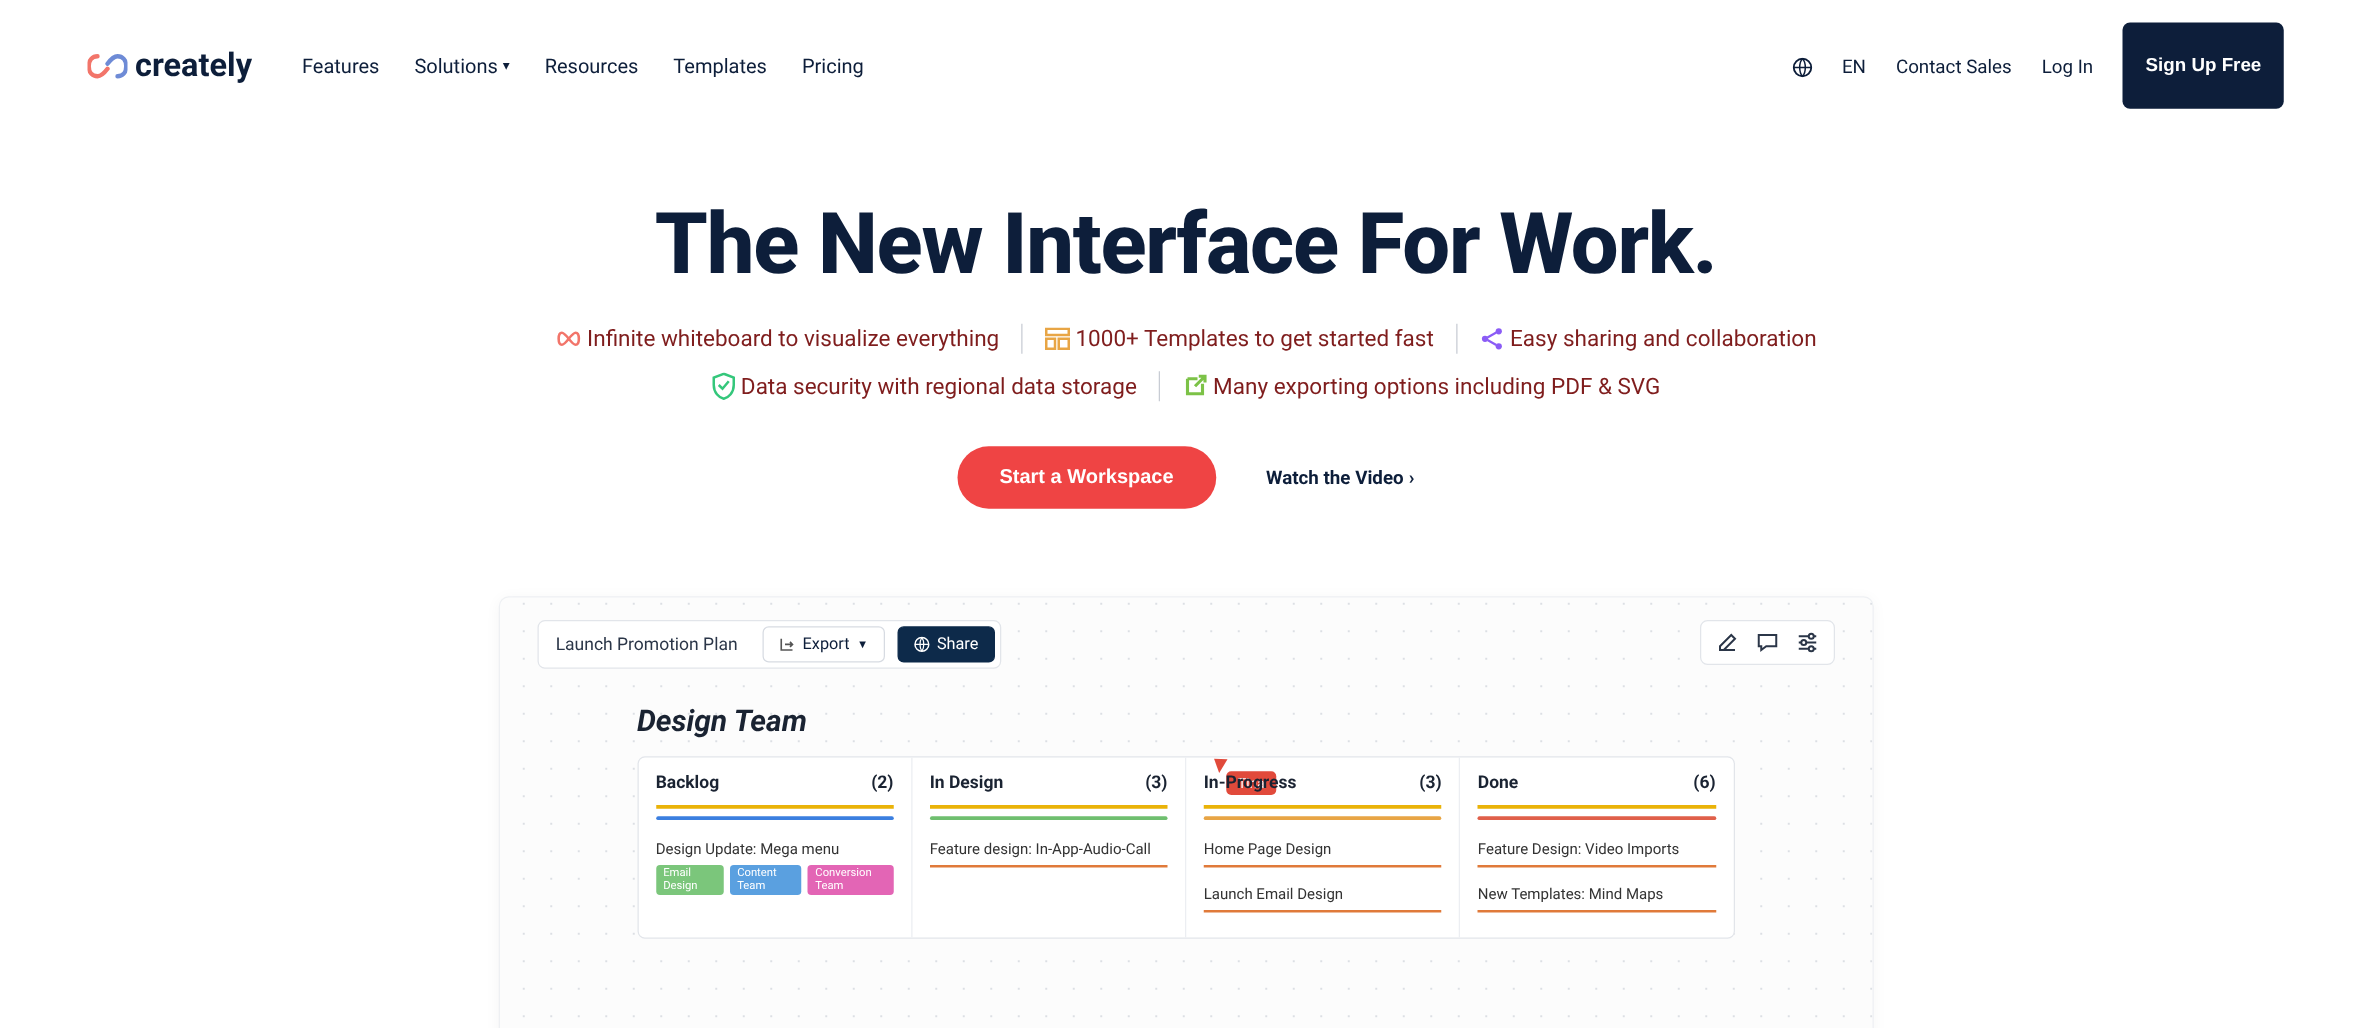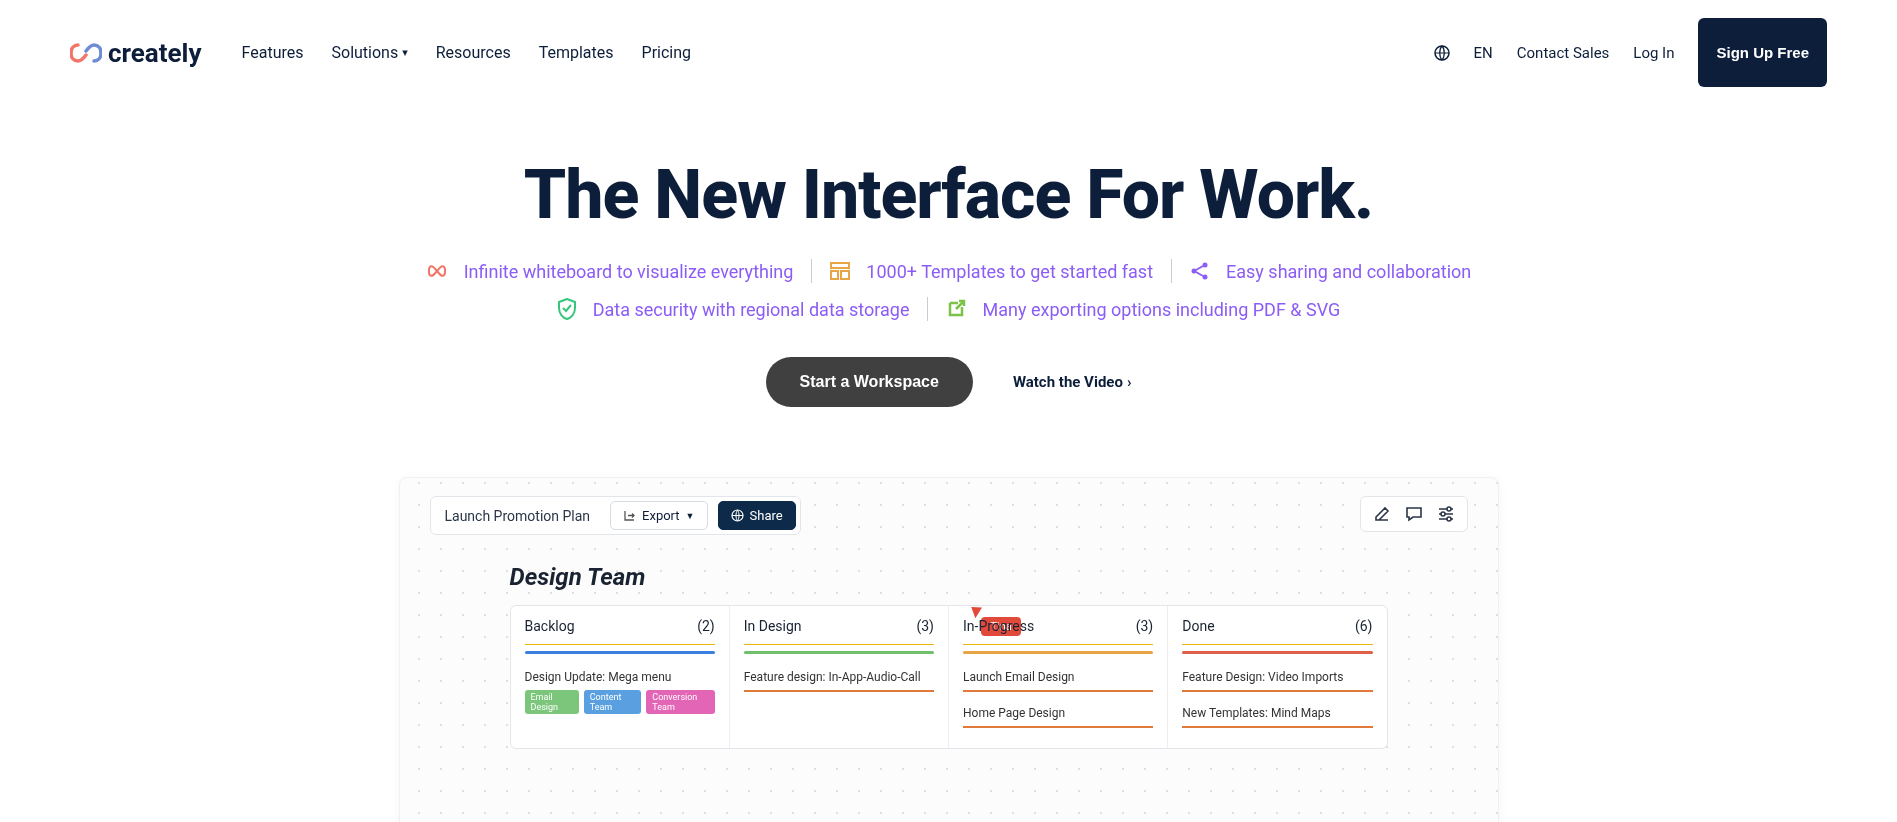--- a/index.html
+++ b/index.html
@@ -4,44 +4,44 @@
 <style>
 * { margin: 0; padding: 0; box-sizing: border-box; }
 body { font-family: -apple-system, BlinkMacSystemFont, "Segoe UI", Roboto, Helvetica, Arial, sans-serif; background: #fff; color: #0d1e3a; width: 1897px; }
 .header { display: flex; align-items: center; padding: 18px 70px; }
 .logo { display: flex; align-items: center; gap: 6px; margin-right: 40px; }
 .logo-text { font-size: 26px; font-weight: 700; color: #0d1e3a; }
 .nav { display: flex; gap: 28px; }
 .nav-item { font-size: 16px; color: #0d1e3a; cursor: pointer; display: flex; align-items: center; gap: 4px; }
 .spacer { flex: 1; }
 .right-nav { display: flex; align-items: center; gap: 24px; }
-.lang { display: flex; align-items: center; gap: 24px; font-size: 15px; cursor: pointer; }
+.lang { display: flex; align-items: flex-end; gap: 24px; font-size: 15px; cursor: pointer; }
 .link { font-size: 15px; color: #0d1e3a; cursor: pointer; }
 .btn-primary { background: #0d1e3a; color: #fff; padding: 26px 18px; border-radius: 6px; font-size: 15px; font-weight: 600; cursor: pointer; border: none; }
 .hero { text-align: center; padding: 50px 0 30px; }
 .hero h1 { font-size: 68px; font-weight: 800; color: #0d1e3a; letter-spacing: -1px; }
 .features-row { display: flex; justify-content: center; align-items: center; gap: 18px; margin-top: 24px; flex-wrap: wrap; }
-.feature { display: flex; align-items: center; gap: 16px; font-size: 18px; color: #8b5cf6; }
+.feature { display: flex; align-items: center; gap: 4px; font-size: 18px; color: #7f1d1d; }
 .sep { width: 1px; height: 24px; background: #c8ccd4; }
 .cta-row { display: flex; justify-content: center; align-items: center; gap: 40px; margin-top: 36px; }
-.btn-blue { background: #404040; color: #fff; padding: 16px 34px; border-radius: 30px; font-size: 16px; font-weight: 700; border: none; cursor: pointer; }
+.btn-blue { background: #ef4444; color: #fff; padding: 16px 34px; border-radius: 30px; font-size: 16px; font-weight: 700; border: none; cursor: pointer; }
 .watch { font-size: 15px; font-weight: 700; color: #0d1e3a; cursor: pointer; display: flex; align-items: center; gap: 4px; }
 .mock { width: 1100px; margin: 40px auto 0; background: #fcfcfc; border: 1px solid #eef0f3; border-radius: 8px 8px 0 0; padding: 18px 30px 0; position: relative; box-shadow: 0 2px 12px rgba(0,0,0,0.04); overflow: hidden; height: 355px; background-image: radial-gradient(#dcdfe4 1px, transparent 1px); background-size: 22px 22px; background-position: 8px 60px; }
 .mock-toolbar { display: flex; align-items: center; gap: 10px; background:#fff; padding: 4px; border-radius: 6px; width: fit-content; border:1px solid #e2e5ea;}
 .mock-title { font-size: 14px; color: #2b3648; padding: 0 10px; }
 .mock-btn { display: flex; align-items: center; gap: 6px; font-size: 13px; padding: 6px 12px; border: 1px solid #d7dbe2; border-radius: 5px; background: #fff; cursor: pointer; }
 .mock-btn.dark { background: #0d2a4a; color: #fff; border-color: #0d2a4a; }
 .mock-icons { position: absolute; right: 30px; top: 18px; display: flex; gap: 14px; background:#fff; padding:8px 12px; border:1px solid #e2e5ea; border-radius:6px;}
 .mock-icon { width: 18px; height: 18px; cursor: pointer; }
 .board { padding: 28px 80px 0; }
 .board-title { font-size: 24px; font-weight: 700; font-style: italic; color: #1a2332; margin-bottom: 14px; }
 .kanban { display: flex; background: #fff; border: 1px solid #e2e5ea; border-radius: 6px; }
 .col { flex: 1; border-right: 1px solid #eceef2; padding: 12px 14px; position: relative; }
 .col:last-child { border-right: none; }
-.col-head { display: flex; justify-content: space-between; font-size: 14px; font-weight: 400; color: #1a2332; padding-bottom: 10px; border-bottom: 1px solid #eab308; margin-bottom: 6px; }
+.col-head { display: flex; justify-content: space-between; font-size: 14px; font-weight: 700; color: #1a2332; padding-bottom: 10px; border-bottom: 3px solid #eab308; margin-bottom: 6px; }
 .colbar { height: 3px; border-radius: 2px; margin-bottom: 10px; }
 .card { font-size: 12px; color: #333; padding: 6px 0 8px; }
 .card-bar { height: 2px; background: #e07a3a; margin-top: 6px; width: 100%; }
 .tags { display: flex; gap: 5px; margin-top: 6px; }
 .tag { font-size: 9px; padding: 2px 6px; border-radius: 3px; color: #fff; }
 .cursor-tag { position: absolute; background: #e14a3b; color: #fff; font-size: 11px; padding: 3px 9px; border-radius: 4px; top: 139px; left: 53%; }
 .cursor-tag::before { content:""; position:absolute; top:-12px; left:-8px; width:0;height:0; border-left:10px solid #e14a3b; border-bottom:8px solid transparent; border-top:4px solid transparent; transform: rotate(-20deg);}
 .chevron { font-size: 11px; }
 </style>
 </head>
@@ -199,25 +199,25 @@
             <div class="card-bar"></div>
           </div>
         </div>
         <div class="col">
           <div class="col-head">
             <span>In-Progress</span>
             <span>(3)</span>
           </div>
           <div class="colbar" style="background: rgb(232, 165, 69);"></div>
           <div class="card">
+            <div>Home Page Design</div>
+            <div class="card-bar"></div>
+          </div>
+          <div class="card">
             <div>Launch Email Design</div>
-            <div class="card-bar"></div>
-          </div>
-          <div class="card">
-            <div>Home Page Design</div>
             <div class="card-bar"></div>
           </div>
         </div>
         <div class="col">
           <div class="col-head">
             <span>Done</span>
             <span>(6)</span>
           </div>
           <div class="colbar" style="background: rgb(224, 96, 74);"></div>
           <div class="card">

